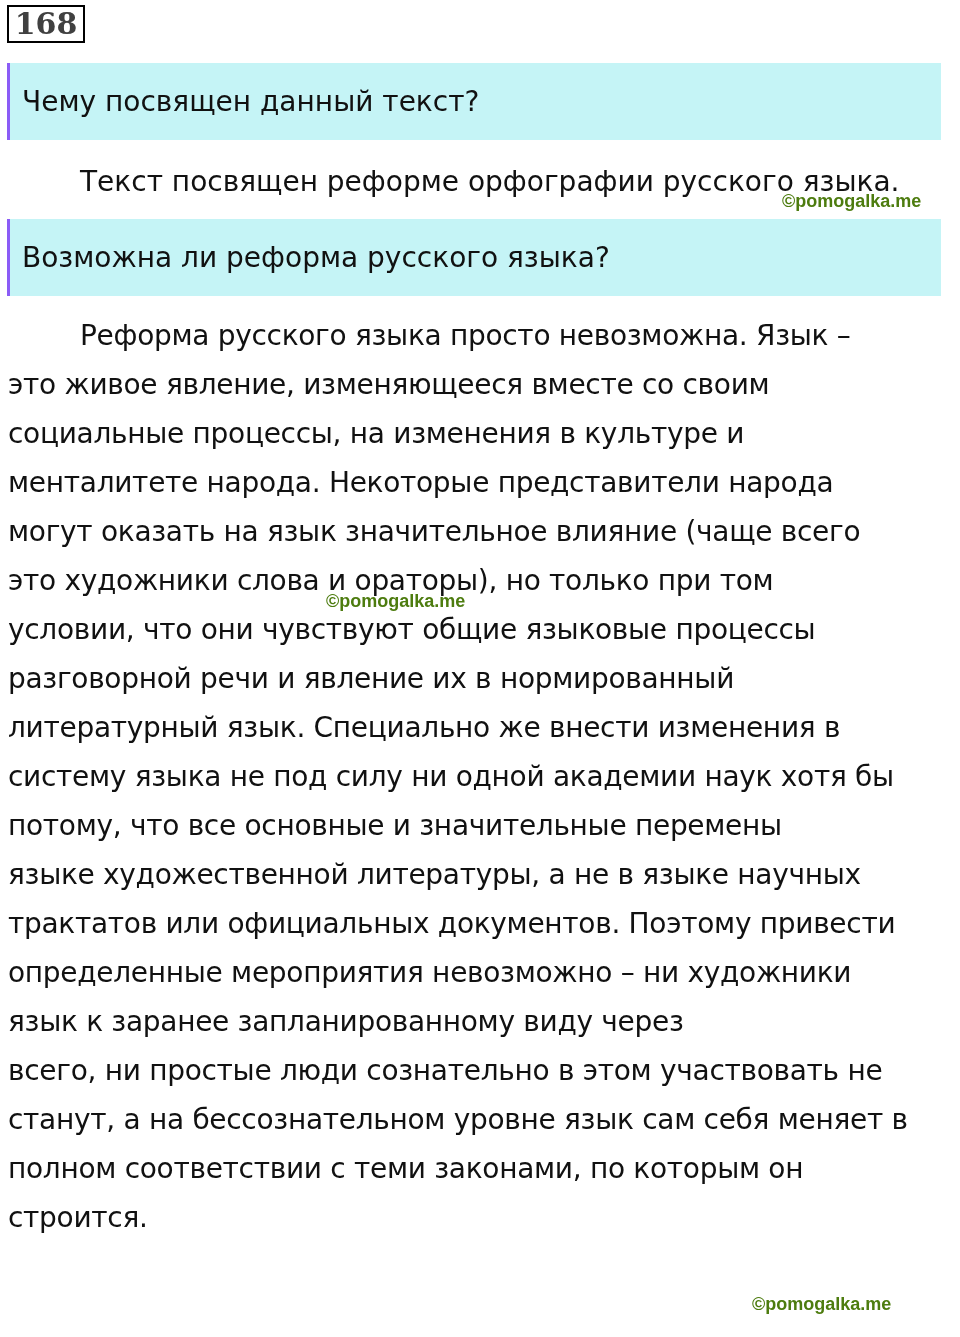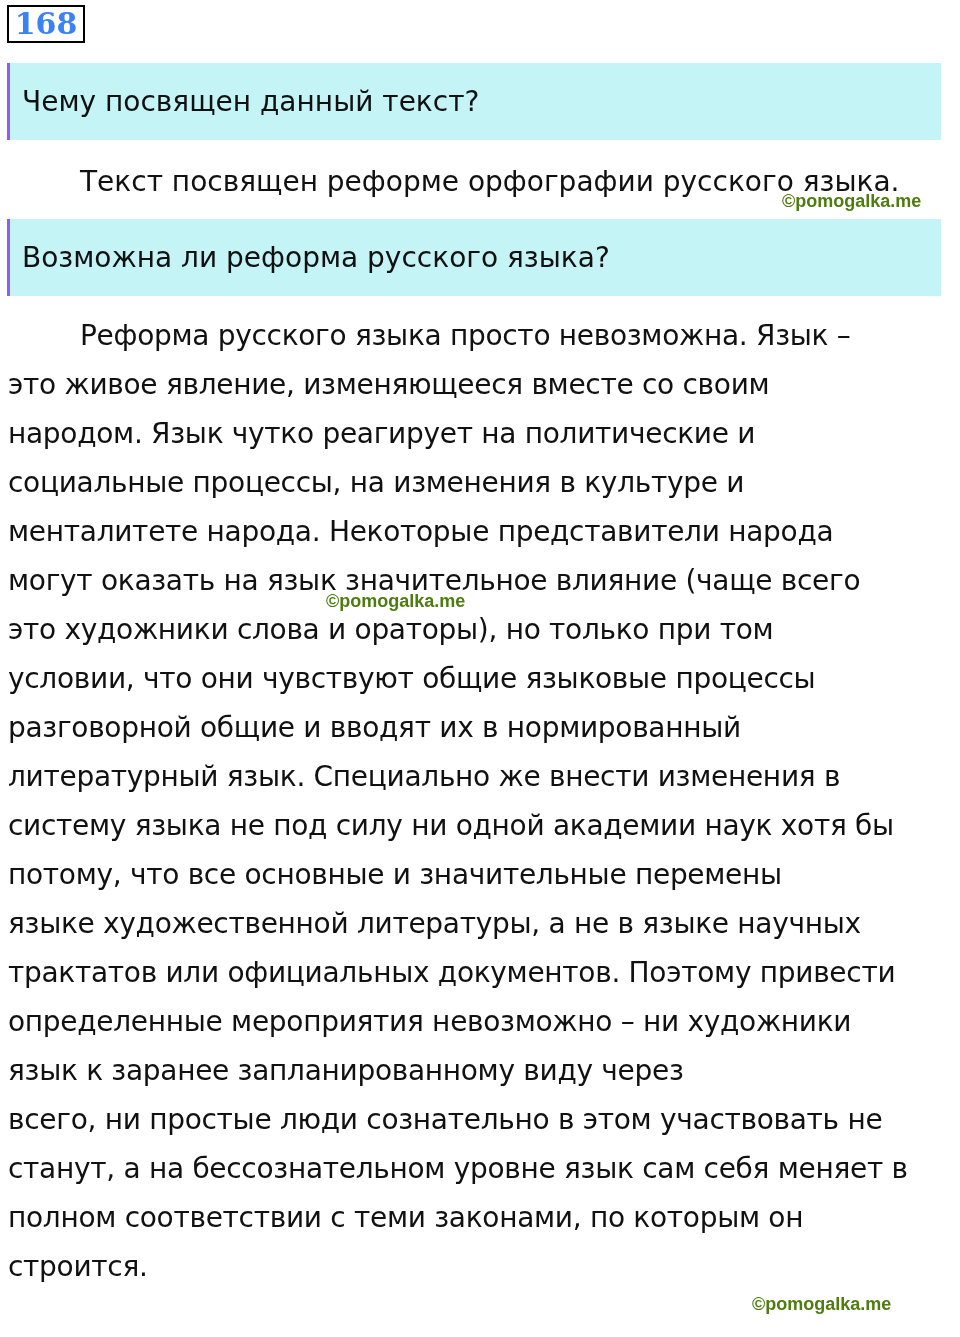--- a/index.html
+++ b/index.html
@@ -5,21 +5,21 @@
     html, body { margin: 0; padding: 0; background: #ffffff; }
     body {
       width: 960px; height: 1337px; position: relative; overflow: hidden;
       font-family: "DejaVu Sans", "Liberation Sans", sans-serif;
       color: #111111;
     }
     .num-box {
       position: absolute; left: 7px; top: 5px; width: 78px; height: 38px;
       border: 2px solid #000; box-sizing: border-box;
       font-family: "DejaVu Serif", "Liberation Serif", serif; font-weight: bold;
-      font-size: 30px; line-height: 34px; text-align: center; color: #3b82f6;
+      font-size: 30px; line-height: 34px; text-align: center; color: #404040;
     }
     .question {
       position: absolute; left: 7px; width: 934px; height: 77px;
       background: #c5f4f6; border-left: 3px solid #8b5cf6; box-sizing: border-box;
       font-size: 28px; line-height: 77px; padding-left: 12px; color: #111;
       white-space: nowrap;
     }
     .q1 { top: 63px; }
     .q2 { top: 219px; }
     .answer1 {
@@ -54,27 +54,26 @@
 <div class="answer1">Текст посвящен реформе орфографии русского языка.</div>
 <div class="watermark wm1">©pomogalka.me</div>
 
 <div class="question q2">
   <span>Возможна ли реформа русского языка?</span>
 </div>
 
 <div class="body-text">
   <div class="line indent">Реформа русского языка просто невозможна. Язык –</div>
   <div class="line">это живое явление, изменяющееся вместе со своим</div>
-  <div class="line">народом. Язык чутко реагирует на политические и</div>
   <div class="line">социальные процессы, на изменения в культуре и</div>
   <div class="line">менталитете народа. Некоторые представители народа</div>
   <div class="line">могут оказать на язык значительное влияние (чаще всего</div>
   <div class="line">это художники слова и ораторы), но только при том</div>
   <div class="line">условии, что они чувствуют общие языковые процессы</div>
-  <div class="line">разговорной общие и вводят их в нормированный</div>
+  <div class="line">разговорной речи и явление их в нормированный</div>
   <div class="line">литературный язык. Специально же внести изменения в</div>
   <div class="line">систему языка не под силу ни одной академии наук хотя бы</div>
   <div class="line">потому, что все основные и значительные перемены</div>
   <div class="line">языке художественной литературы, а не в языке научных</div>
   <div class="line">трактатов или официальных документов. Поэтому привести</div>
   <div class="line">определенные мероприятия невозможно – ни художники</div>
   <div class="line">язык к заранее запланированному виду через</div>
   <div class="line">всего, ни простые люди сознательно в этом участвовать не</div>
   <div class="line">станут, а на бессознательном уровне язык сам себя меняет в</div>
   <div class="line">полном соответствии с теми законами, по которым он</div>

